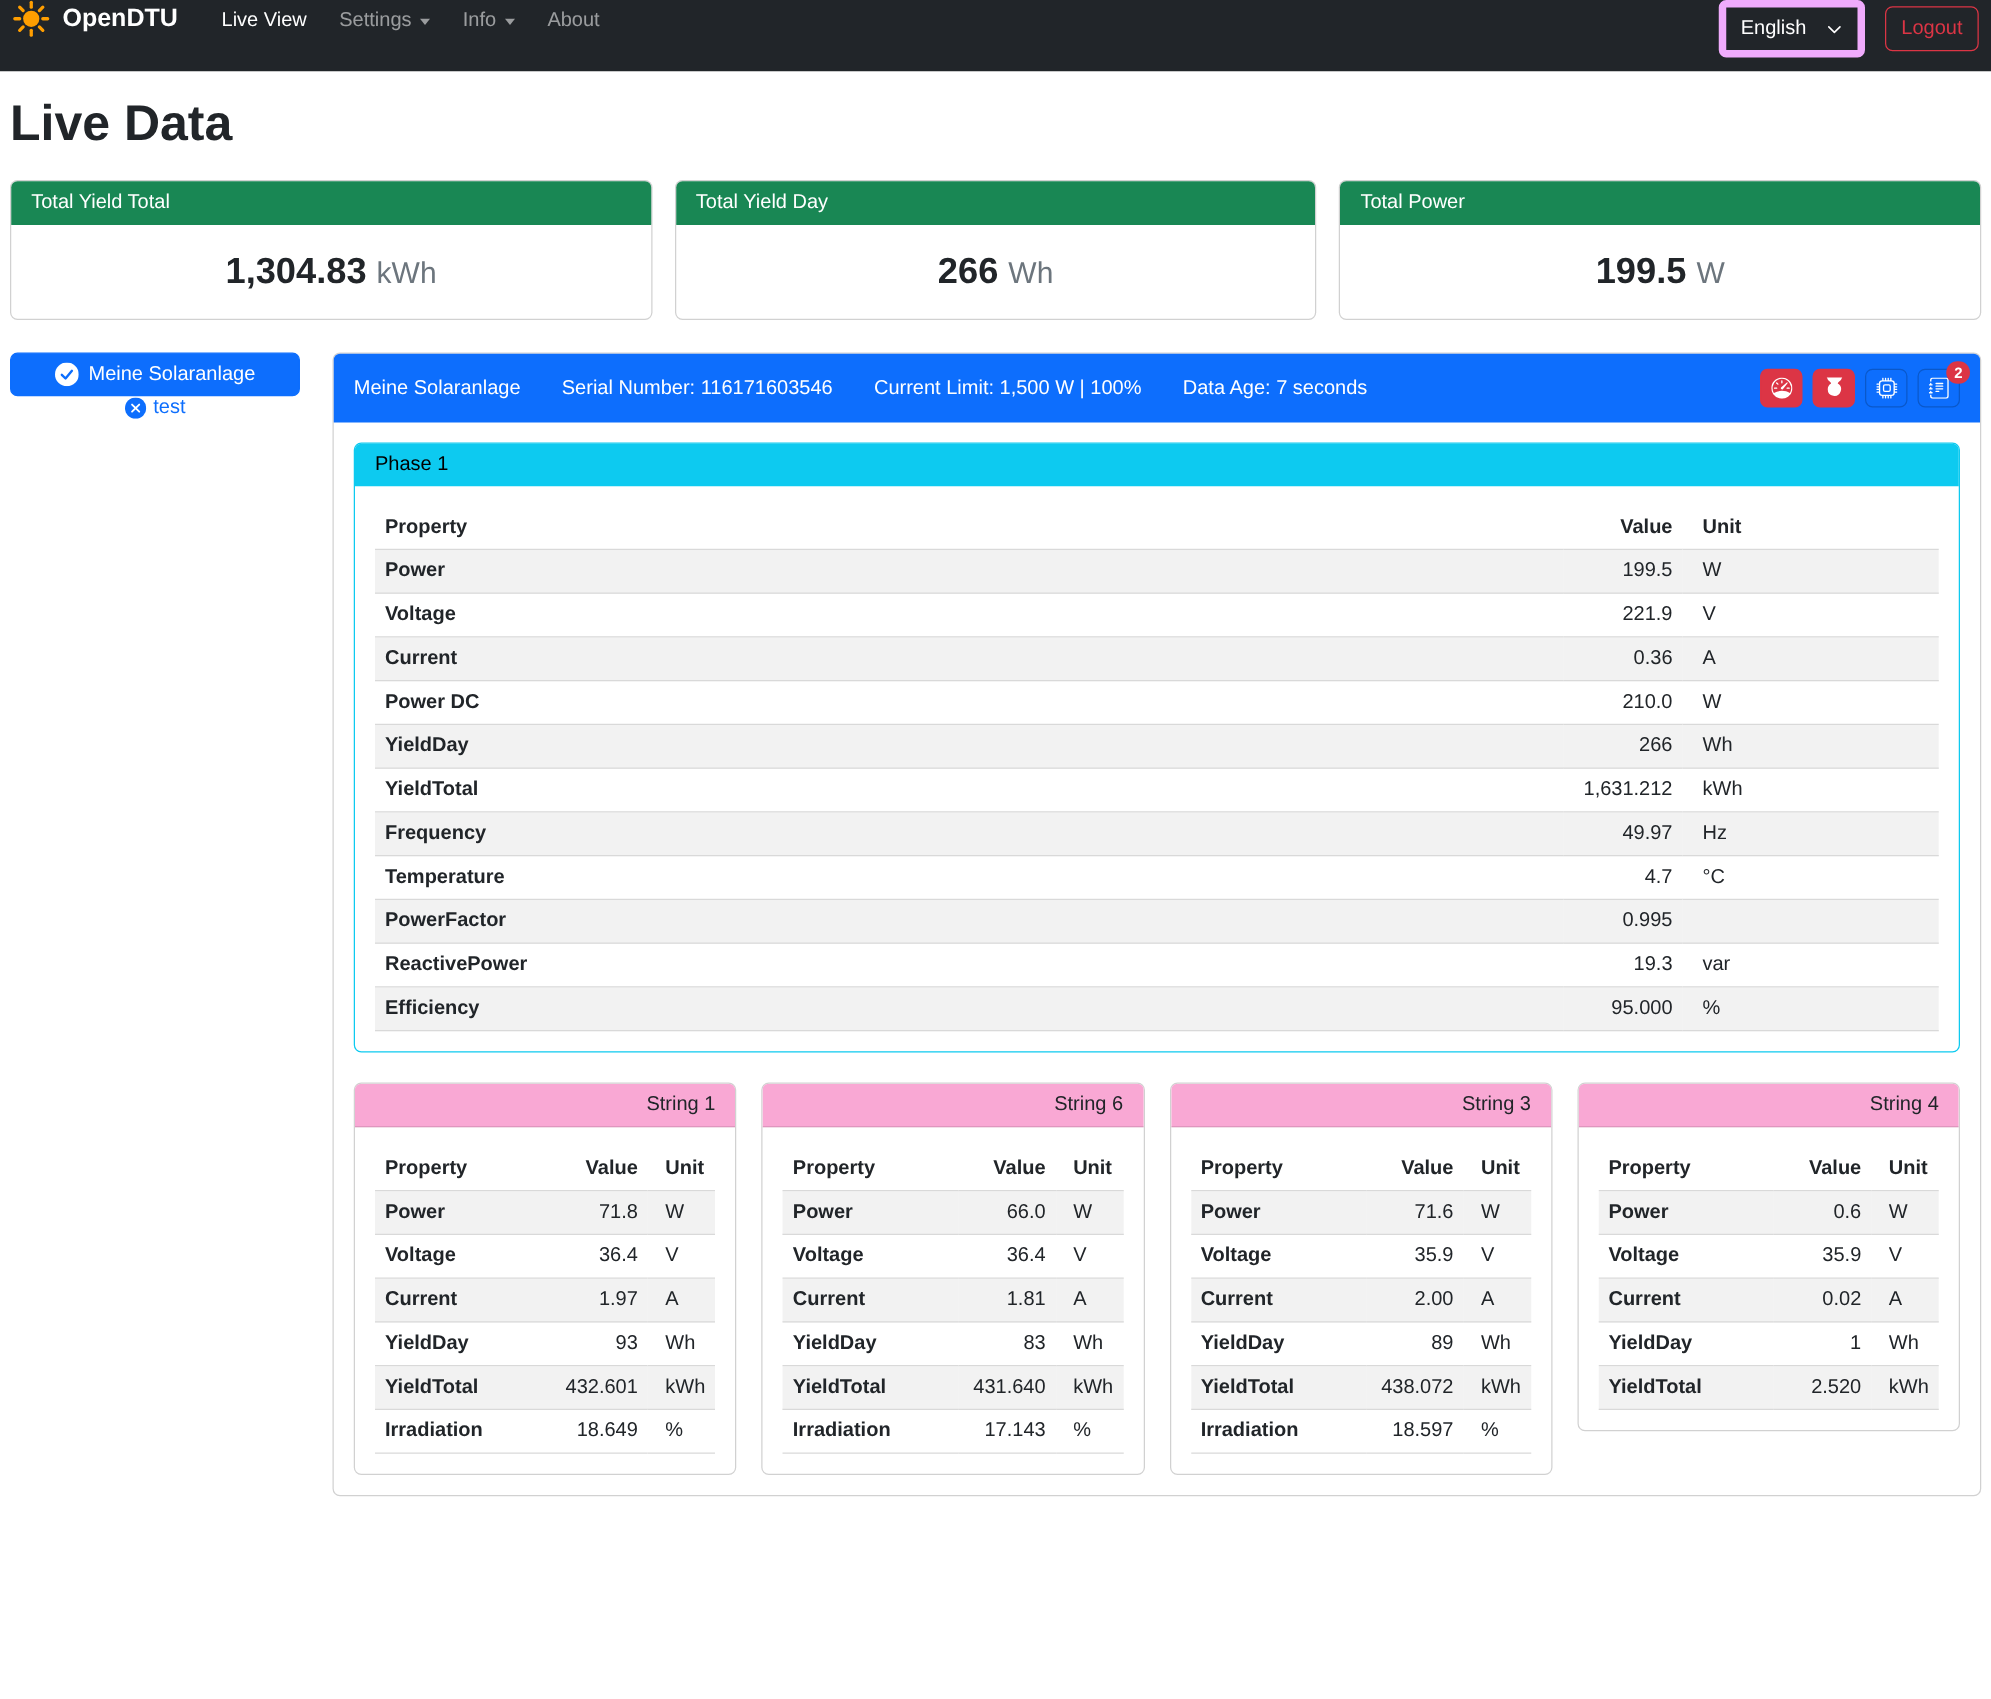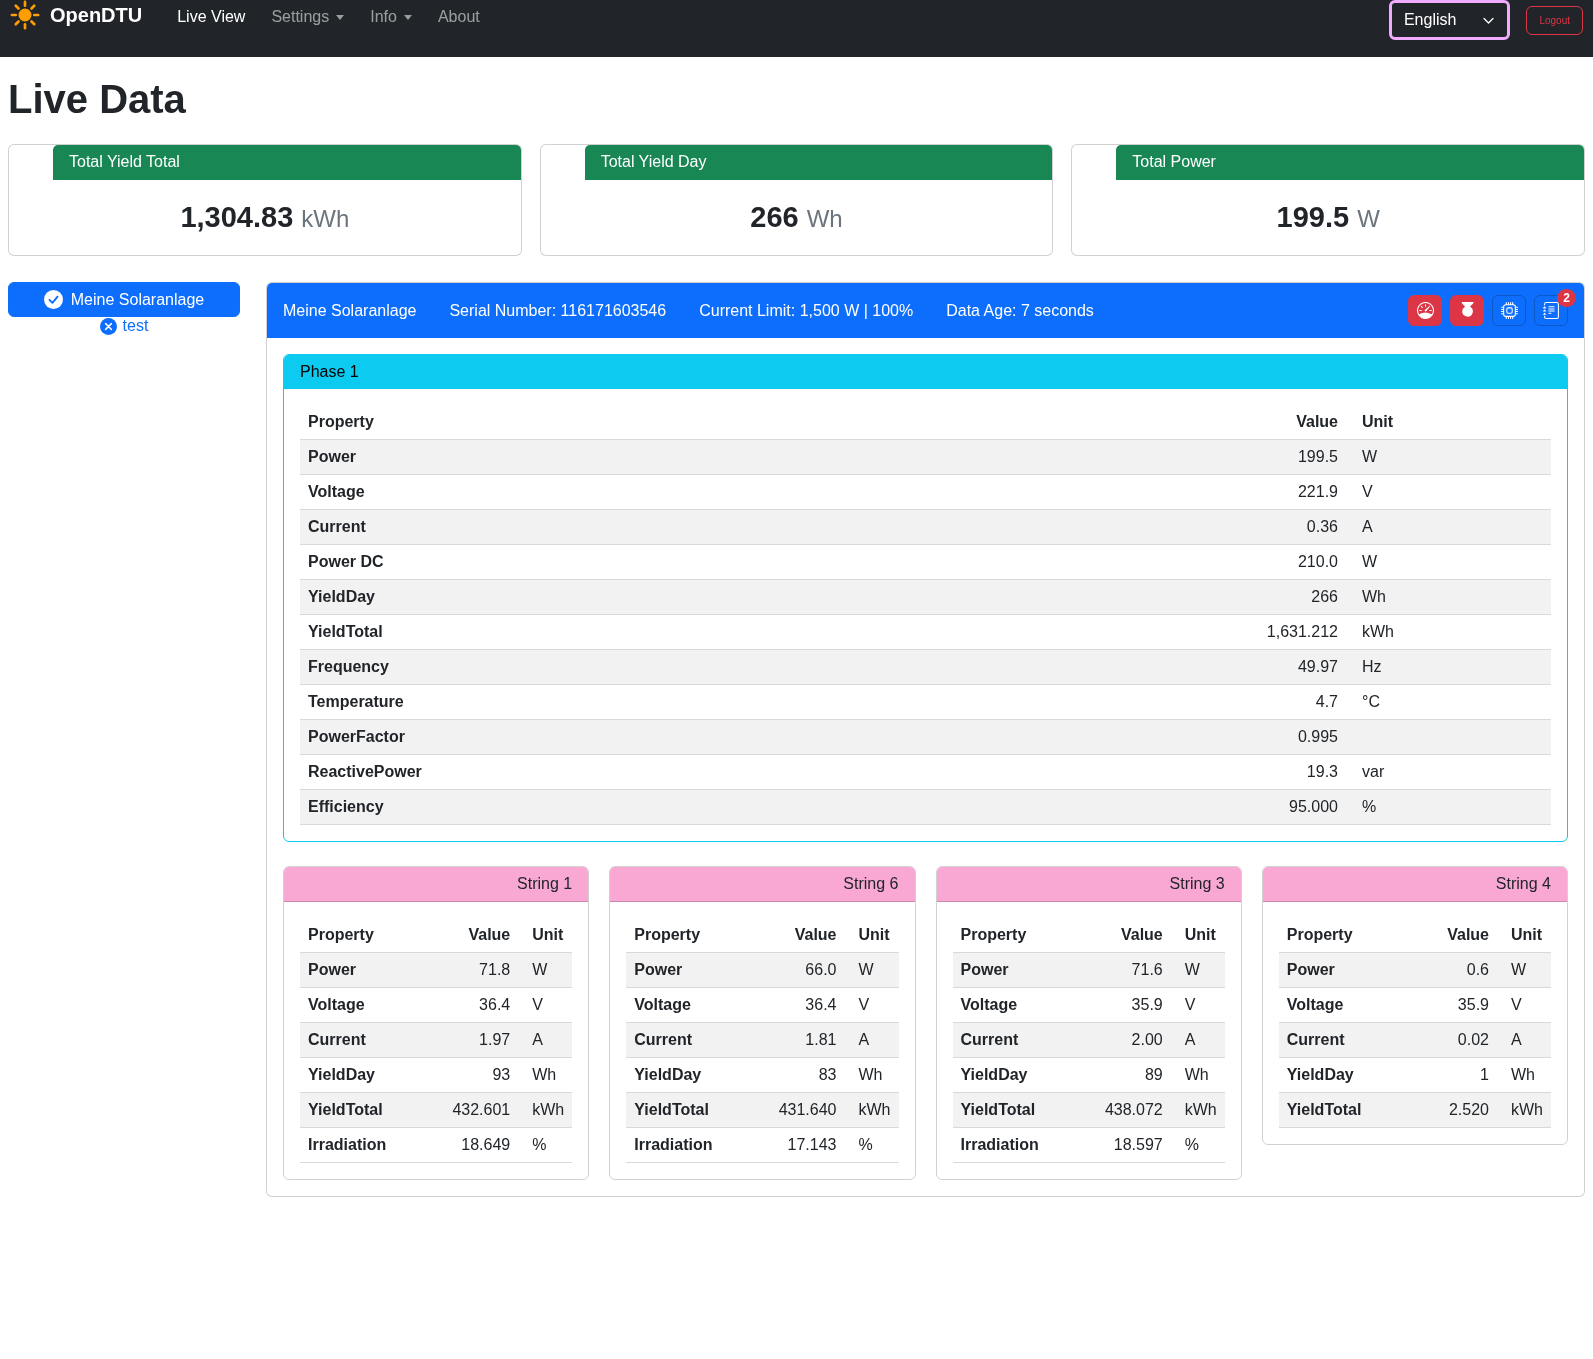--- a/index.html
+++ b/index.html
@@ -8,31 +8,31 @@
   body{font-family:"Liberation Sans","DejaVu Sans",sans-serif;color:#212529;font-size:16px;width:1593px;}
 
   
   .navbar{background:#212529;height:57px;display:flex;align-items:flex-start;padding:0 10px;}
   .brand{display:flex;align-items:center;gap:10px;color:#fff;font-size:20px;font-weight:600;margin-right:22px;cursor:pointer;text-decoration:none;}
   .nav-links{display:flex;align-items:center;}
   .nav-link{color:rgba(255,255,255,.55);padding:8px 13px;font-size:16px;cursor:pointer;display:flex;align-items:center;gap:7px;text-decoration:none;}
   .nav-link.active{color:#fff;}
   .caret{width:0;height:0;border-left:4.5px solid transparent;border-right:4.5px solid transparent;border-top:5px solid;display:inline-block;}
   .nav-right{margin-left:auto;display:flex;align-items:center;gap:16px;}
-  .lang-select{display:flex;align-items:center;gap:26px;border:3px solid #f0abfc;border-radius:6px;padding:8px 12px;color:#fff;cursor:pointer;background:#212529;}
-  .logout-btn{background:transparent;border:1px solid #dc3545;color:#dc3545;border-radius:6px;padding:8px 12px;font-size:10px;font-family:inherit;cursor:pointer;}
+  .lang-select{display:flex;align-items:center;gap:16px;border:6px solid #f0abfc;border-radius:6px;padding:8px 12px;color:#fff;cursor:pointer;background:#212529;}
+  .logout-btn{background:transparent;border:1px solid #dc3545;color:#dc3545;border-radius:6px;padding:8px 12px;font-size:16px;font-family:inherit;cursor:pointer;}
 
   
   .container{padding:12px 8px 28px;}
   .page-title{font-size:40px;font-weight:600;margin:8px 0 22px;}
 
   .summary-row{display:grid;grid-template-columns:repeat(3,1fr);gap:18px;margin-bottom:26px;}
   .card{border:1px solid rgba(0,0,0,.18);border-radius:6px;background:#fff;}
   .card-header{padding:8px 16px;border-bottom:1px solid rgba(0,0,0,.18);border-radius:5px 5px 0 0;font-size:16px;}
-  .header-green{background:#198754;color:#fff;border-bottom-color:#198754;margin-left:44px;}
+  .header-green{background:#198754;color:#fff;border-bottom-color:#198754;}
   .summary-body{padding:21px 16px;text-align:center;}
   .summary-value{font-size:29px;font-weight:700;}
   .summary-unit{font-size:24px;color:#6c757d;margin-left:8px;}
 
   .content-row{display:flex;gap:26px;align-items:flex-start;}
   .sidebar{width:232px;flex:0 0 232px;}
   .inverter-btn{width:100%;display:flex;align-items:center;justify-content:center;gap:8px;background:#0d6efd;color:#fff;border:1px solid #0d6efd;border-radius:6px;padding:7px 12px;font-size:16px;font-family:inherit;cursor:pointer;}
   .inverter-alt{display:flex;align-items:center;justify-content:center;gap:6px;color:#0d6efd;font-size:16px;cursor:pointer;}
 
   .main-card{flex:1;}

